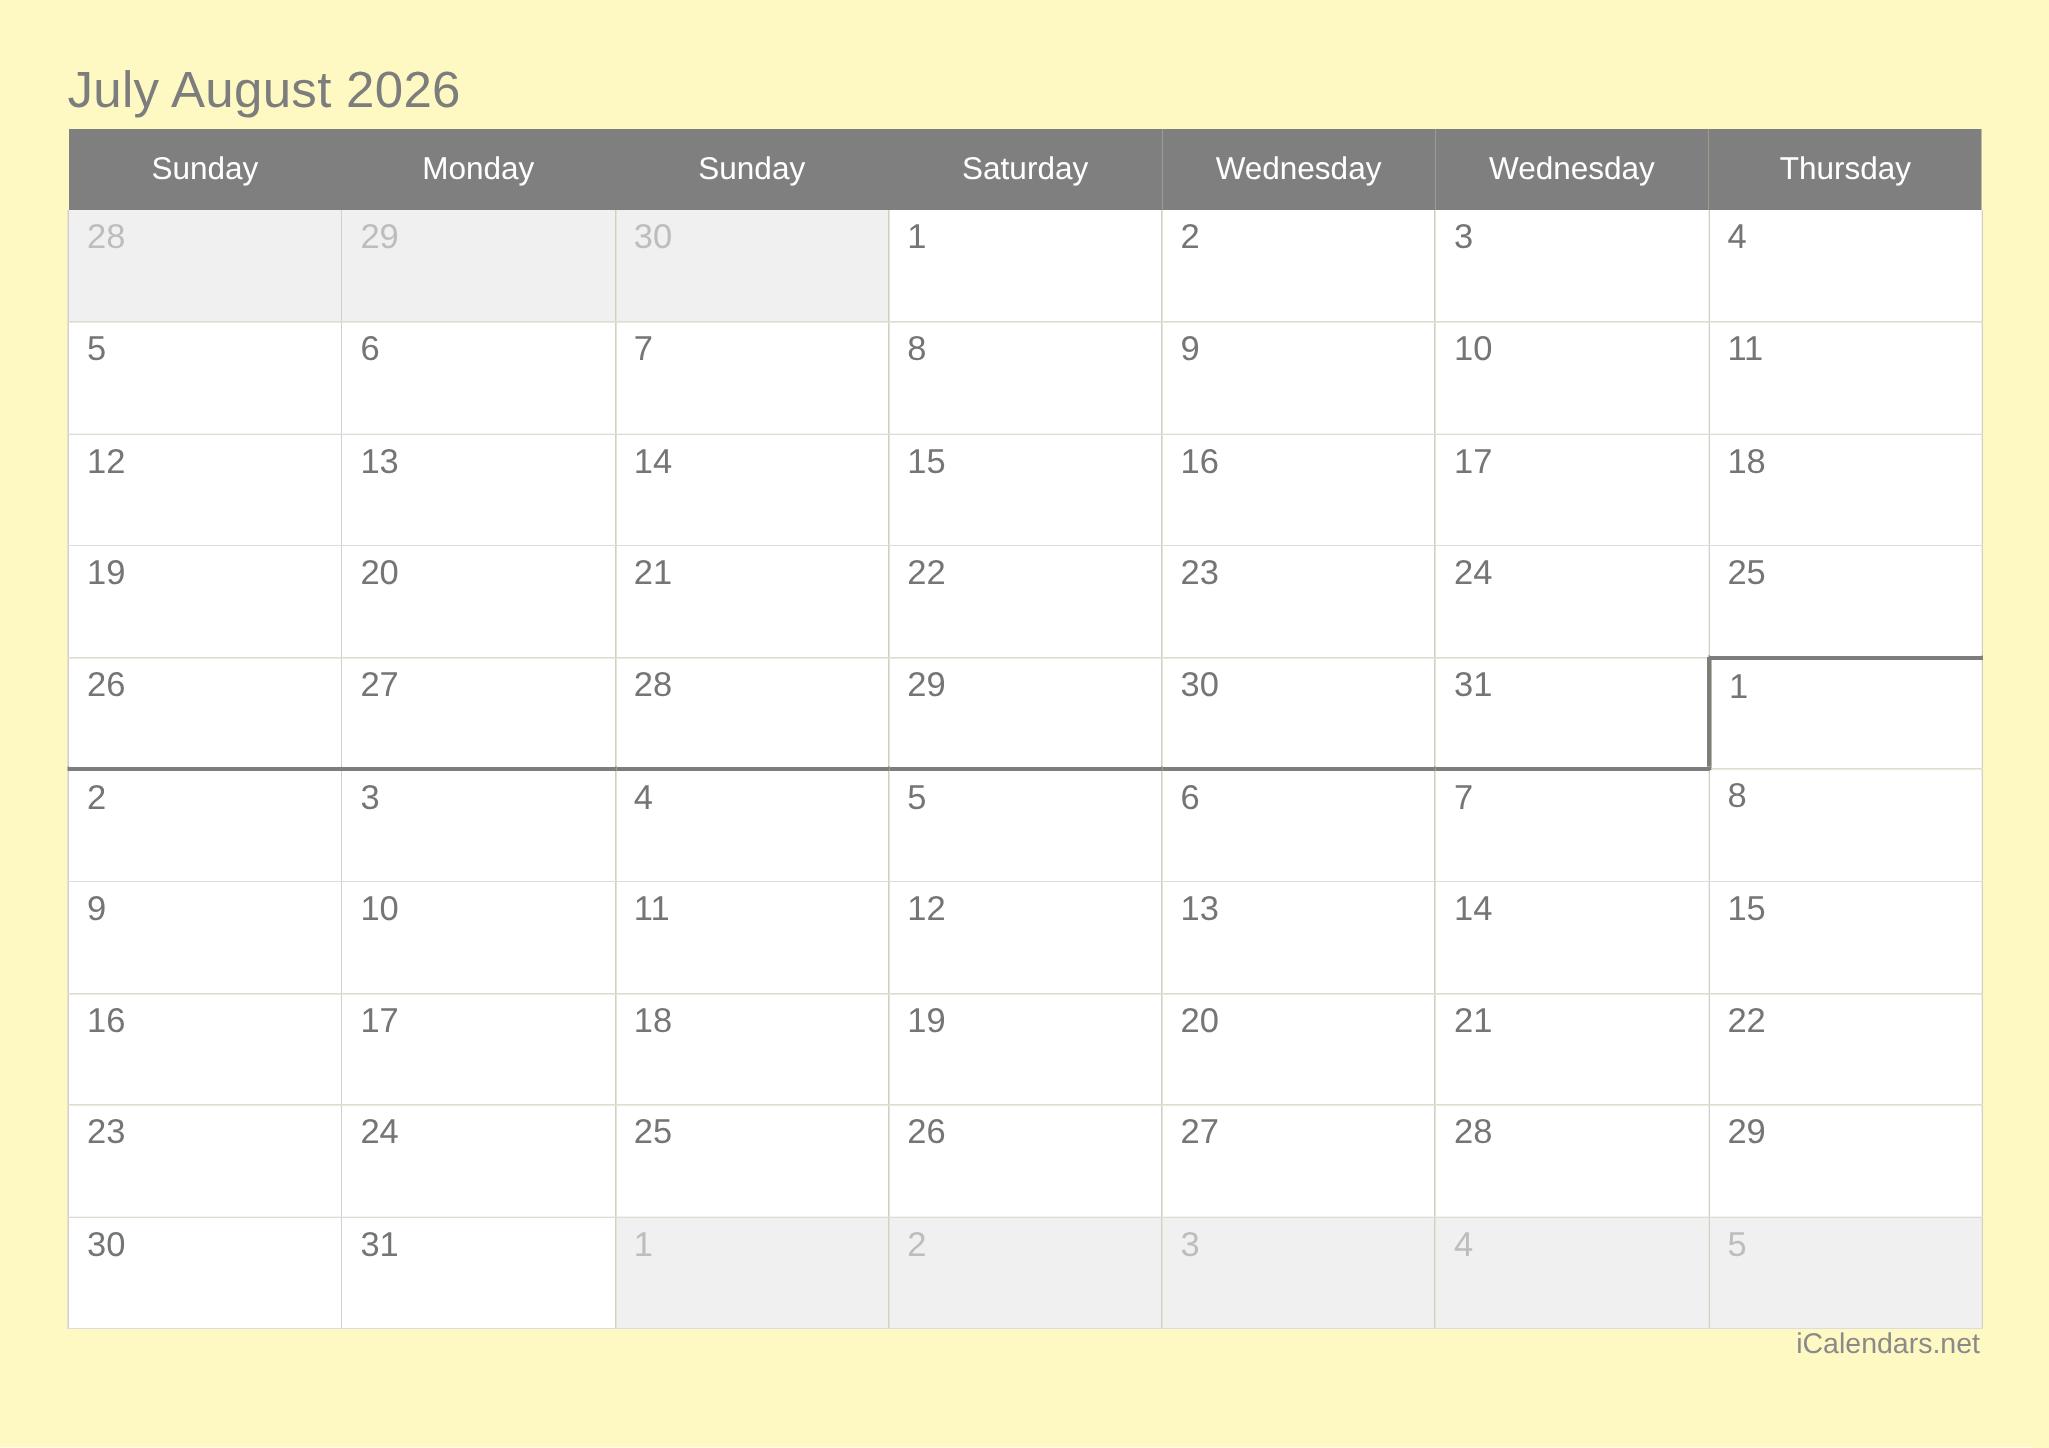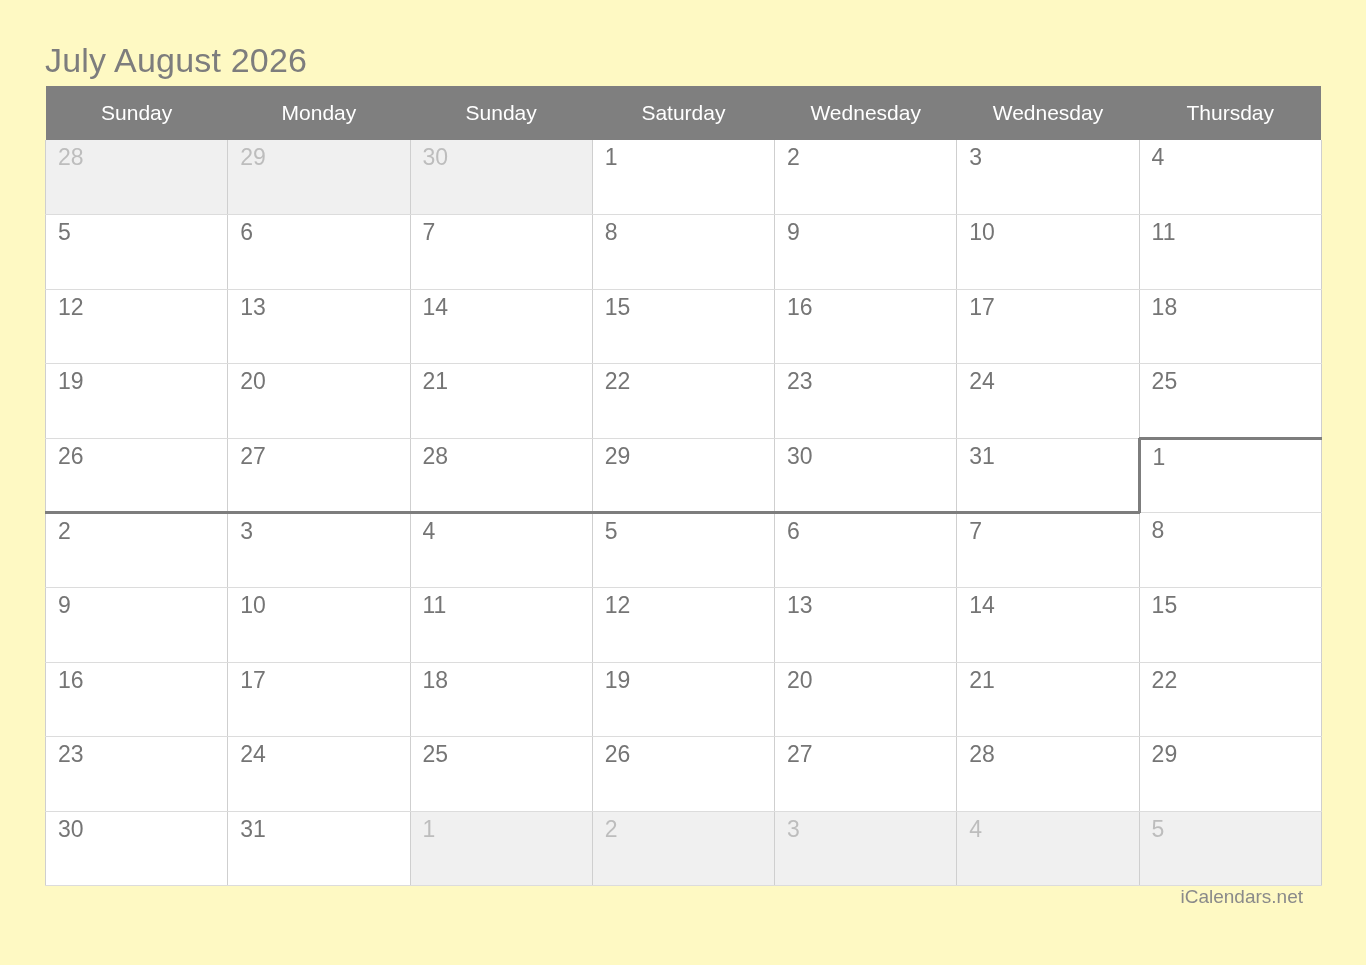--- a/index.html
+++ b/index.html
@@ -89,21 +89,21 @@
   }
   .calendar tbody td.month-start-left {
     border-left: 3px solid #7d7d7d;
   }
 
   .daynum { display: block; line-height: 1; }
 
   
   .footer {
     position: absolute;
-    right: 63px;
+    right: 46px;
     top: 886px;
     font-size: 19px;
     color: #8a8a8a;
     white-space: nowrap;
   }
 </style>
 </head>
 <body>
 
 <div class="page">

